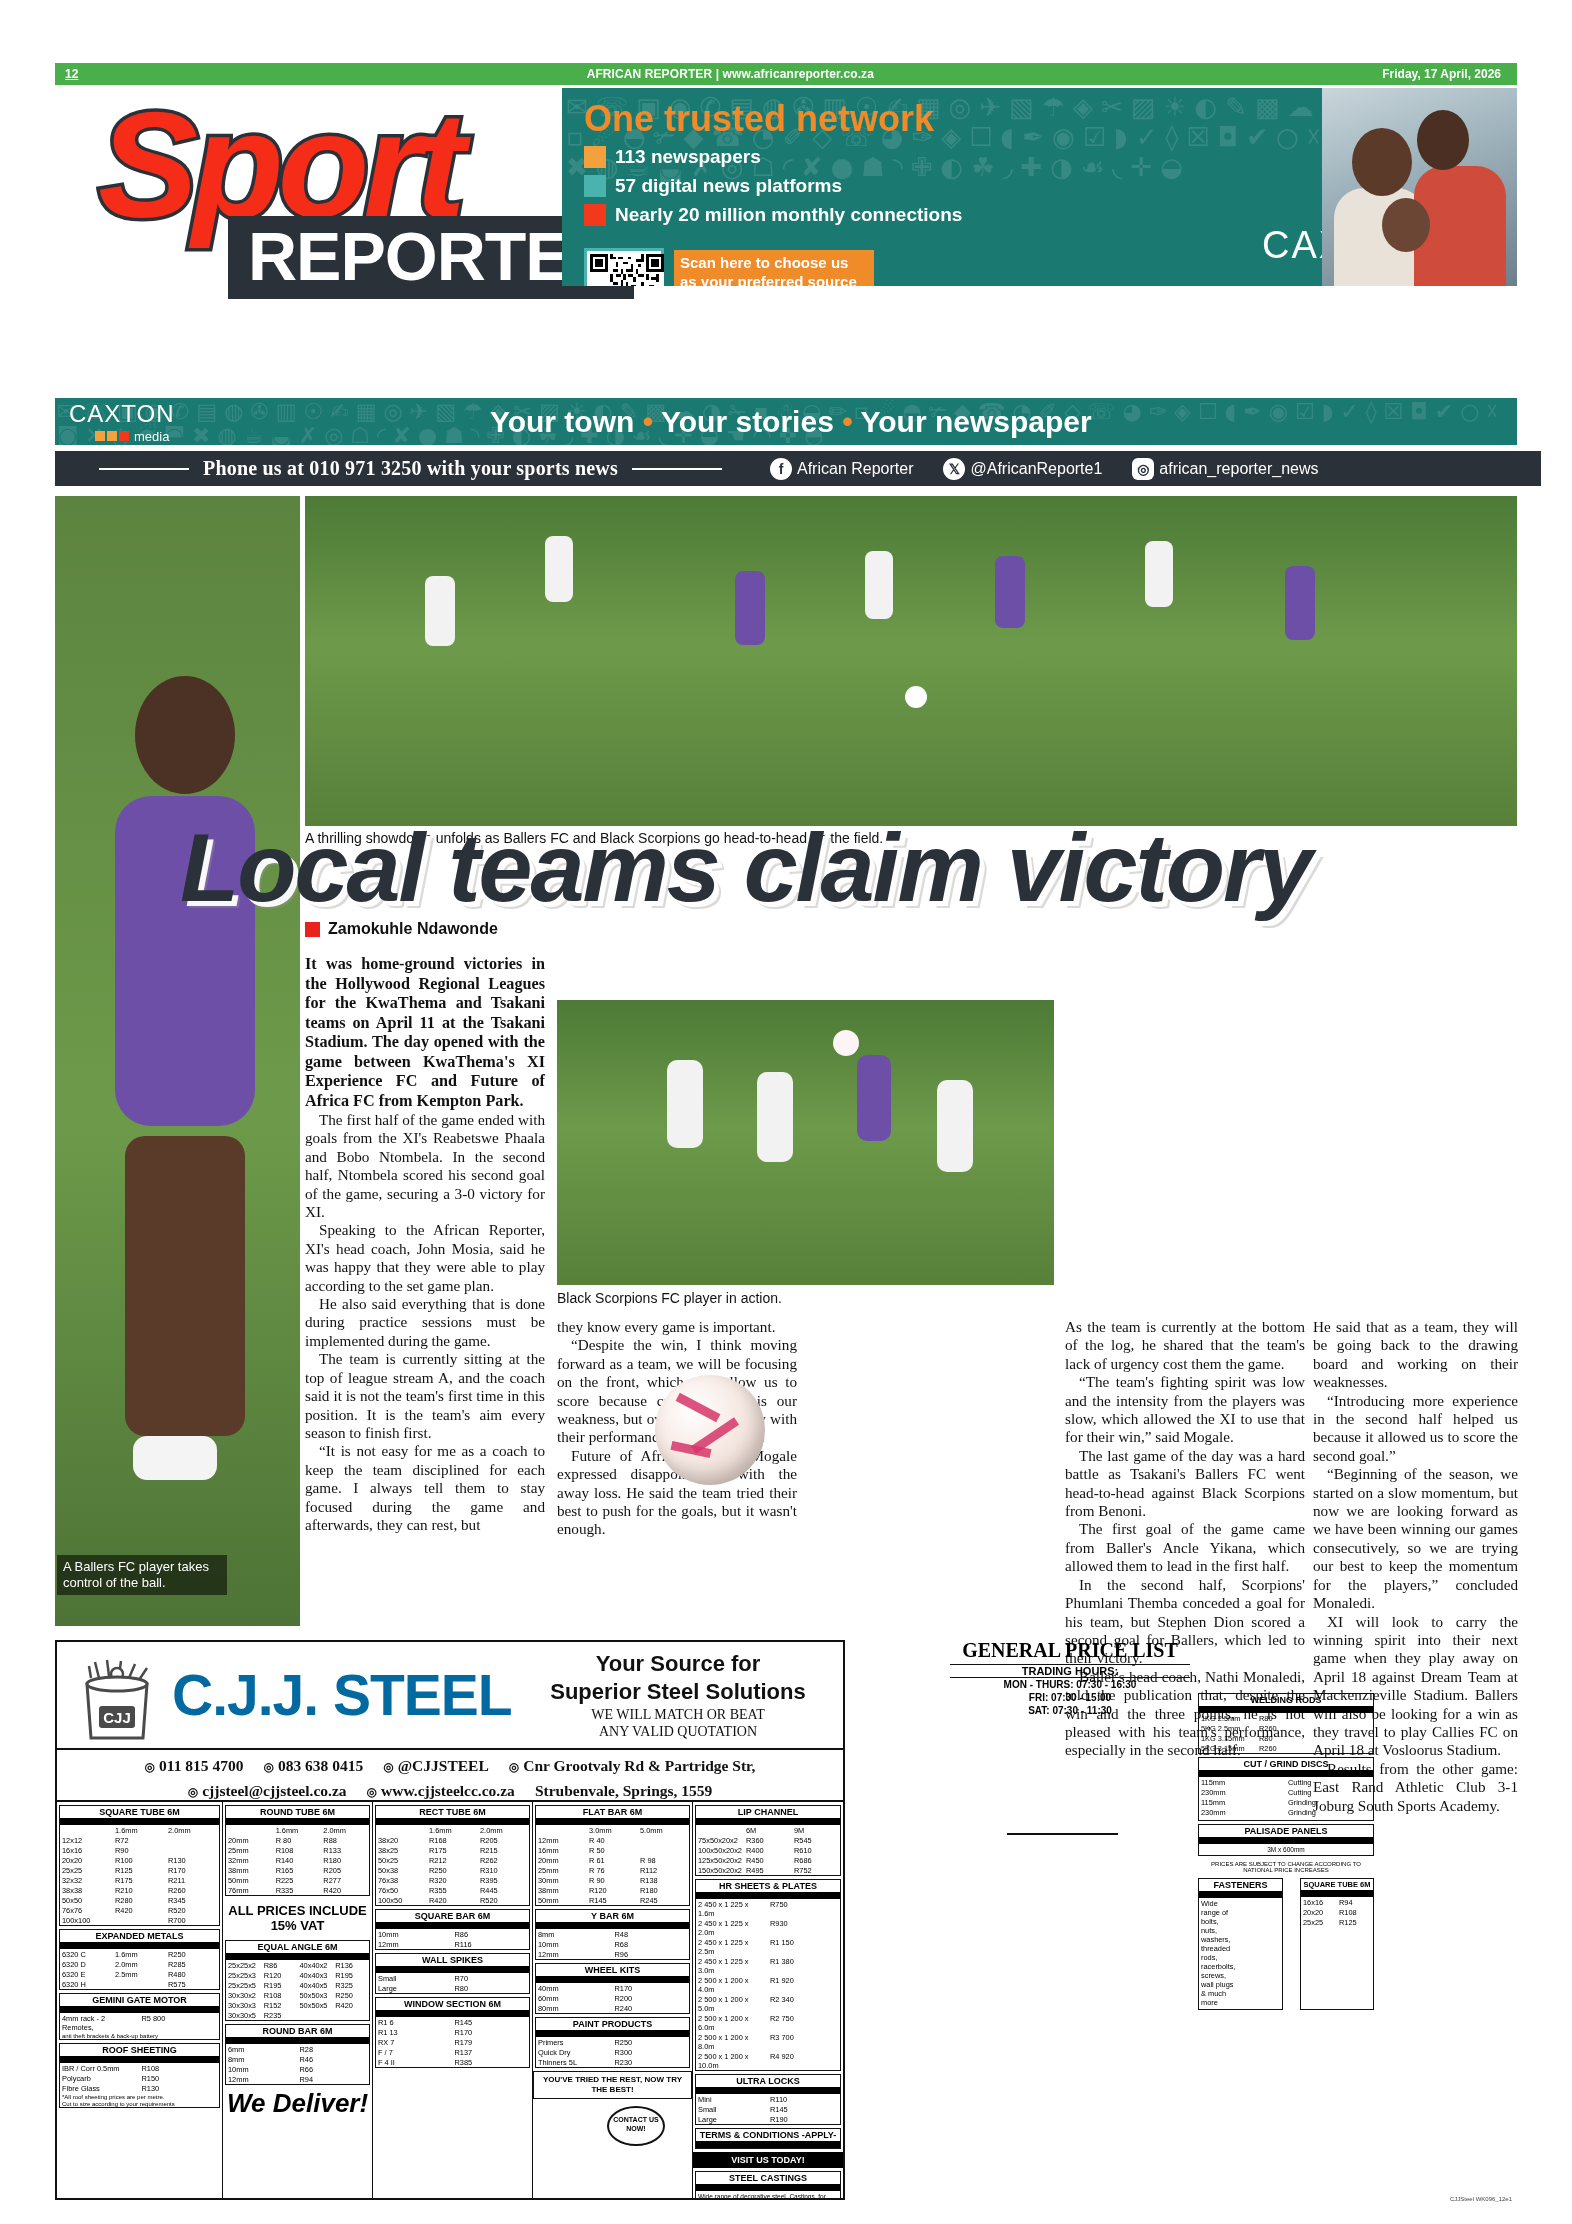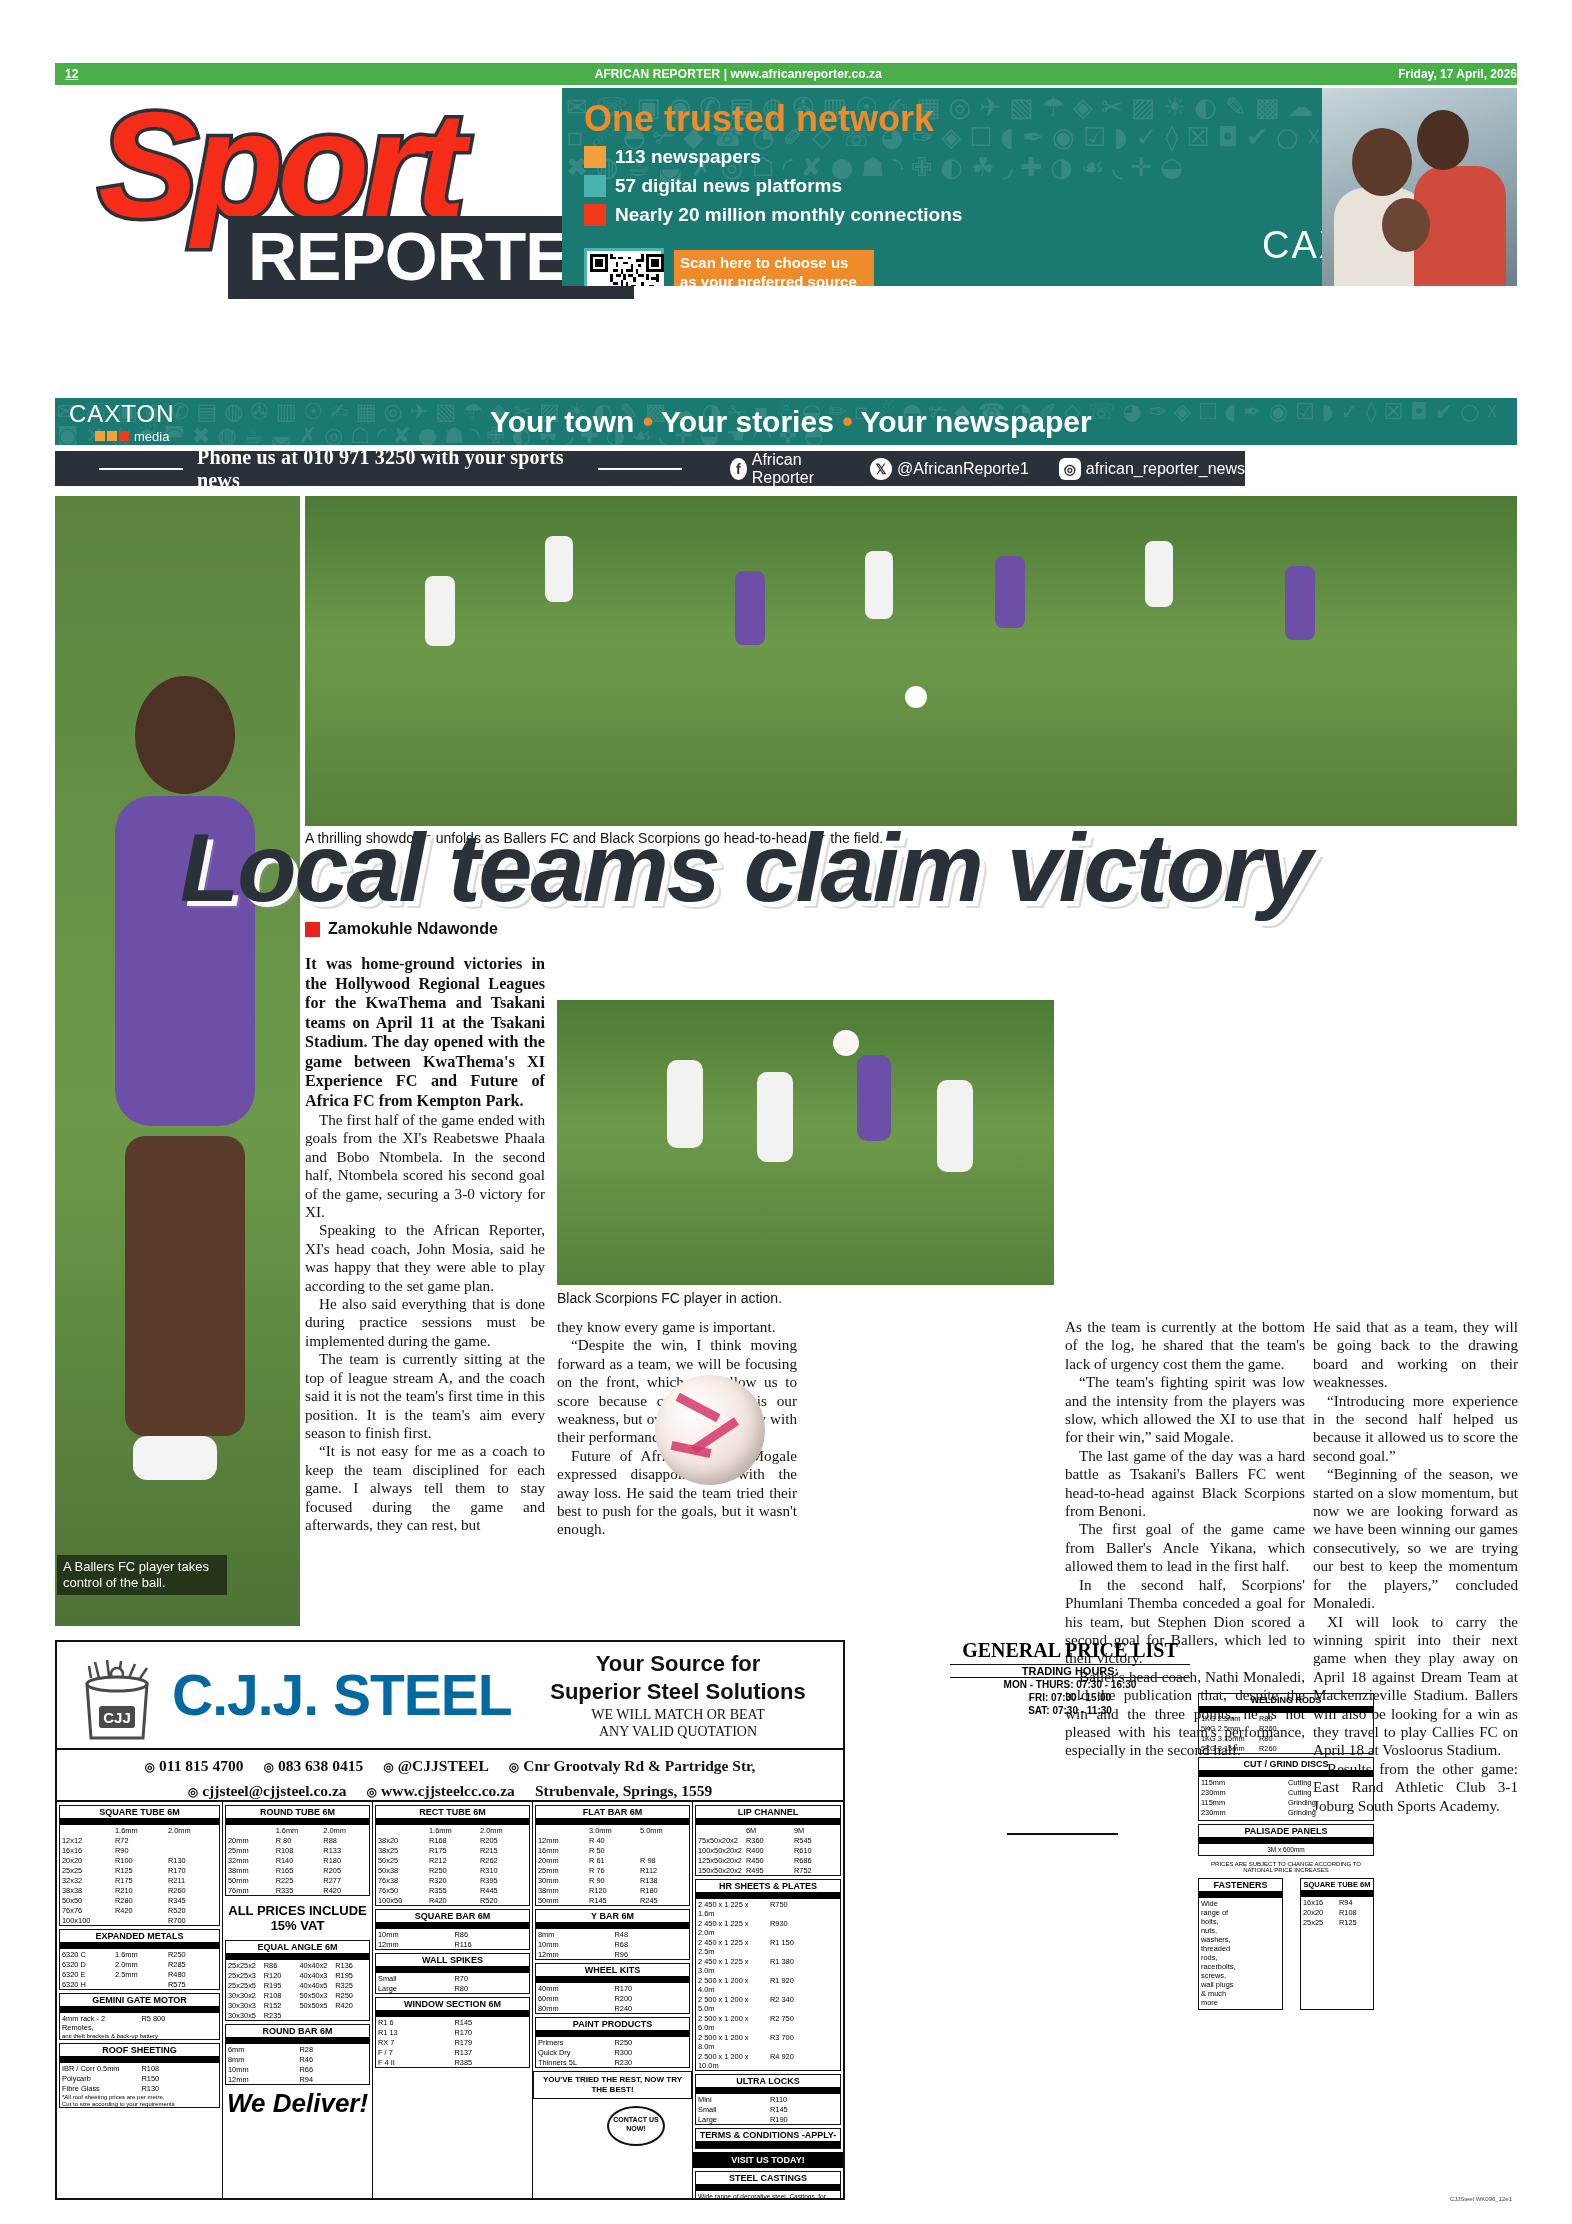--- a/index.html
+++ b/index.html
@@ -16,21 +16,21 @@
   .topbar {
     position:absolute; left:55px; top:63px; width:1020px; height:22px;
     background:#4aaf4a; color:#fff;
     display:flex; align-items:center;
     font-family:"Liberation Sans", sans-serif;
     font-weight:bold; font-size:11px;
   }
   .topbar-wide { width:1462px; }
   .topbar .pageno { padding-left:10px; text-decoration:underline; font-size:12px; }
   .topbar .center { flex:1; text-align:center; font-size:12px; letter-spacing:.1px;}
-  .topbar .date { padding-right:0; font-size:12px; }
+  .topbar .date { padding-right:16px; font-size:12px; }
 
   
   .masthead { position:absolute; left:55px; top:88px; width:1462px; height:230px; }
   .sportlogo { position:absolute; left:10px; top:0px; width:500px; height:200px;margin-left:33px; }
   .sportword {
     position:absolute; left:0; top:2px;
     font-family:"Liberation Sans", sans-serif;
     font-weight:bold; font-style:italic; font-size:150px; line-height:150px;
     color:#f42c18;
     -webkit-text-stroke:7px #2b3138;
@@ -120,21 +120,21 @@
   .tagtext {
     position:relative; flex:1; text-align:center;
     color:#fff; font-family:"Liberation Sans", sans-serif;
     font-weight:bold; font-size:30px;
     margin-right:110px;
   }
   .tagtext .dot { color:#f08b2a; }
 
   
   .socialbar {
-    position:absolute; left:55px; top:451px; width:1190px; height:35px;
+    position:absolute; left:55px; top:451px; width:1486px; height:35px;
     background:#2b3138; color:#fff;
     display:flex; align-items:center;
     font-family:"Liberation Serif", serif;
   }
   .phone-line { display:flex; align-items:center; margin-left:30px; }
   .rule { width:90px; height:2px; background:#fff; margin:0 14px; }
   .phone-txt { font-size:20px; font-weight:bold; letter-spacing:.2px; }
   .socials { display:flex; align-items:center; margin-left:34px; gap:30px; }
   .soc { display:flex; align-items:center; gap:5px; font-size:16px; font-family:"Liberation Sans",sans-serif;}
   .ic { width:22px; height:22px; border-radius:50%; background:#fff; color:#2b3138;

